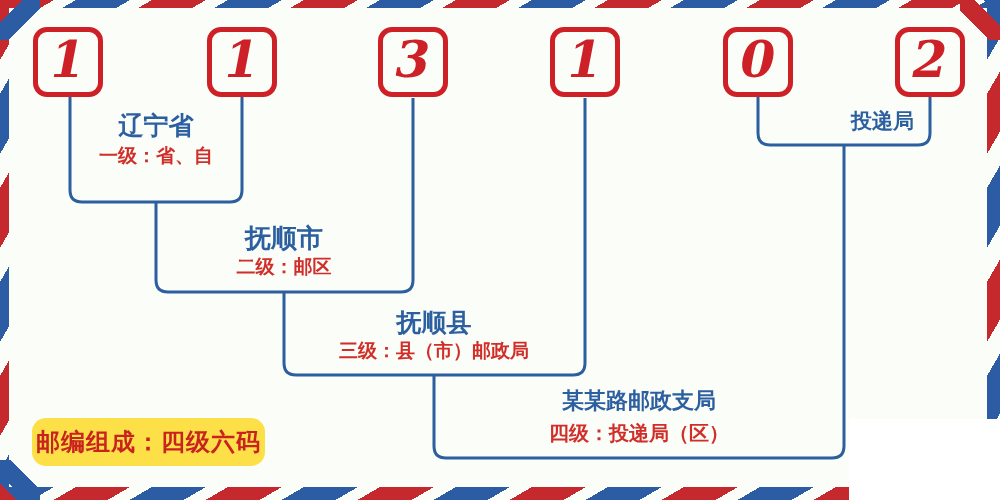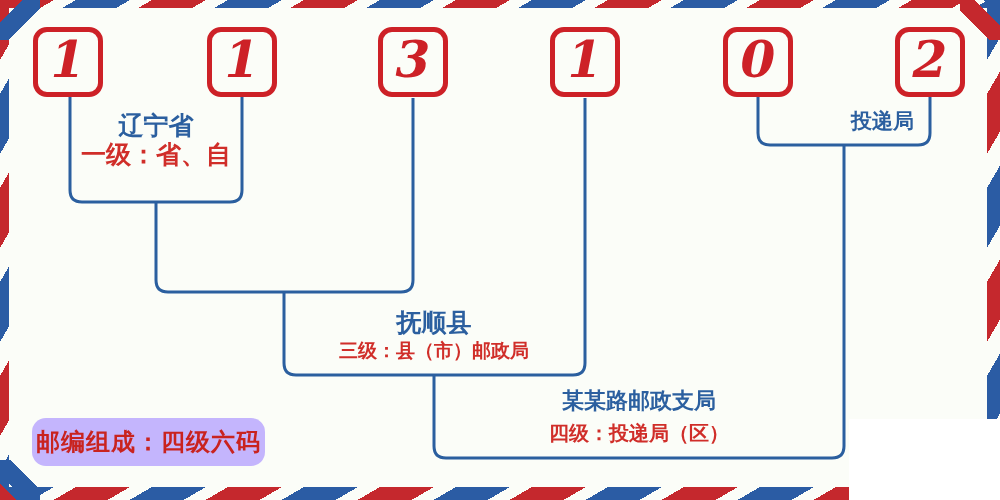--- a/index.html
+++ b/index.html
@@ -35,36 +35,36 @@
   .digit{font-family:"DejaVu Serif",serif;font-style:italic;font-weight:bold;
     font-size:50px;line-height:1;color:#cd2127;transform:translateY(-2px);}
   .db1{left:33px}.db2{left:207px}.db3{left:378px}.db4{left:550px}.db5{left:723px}.db6{left:895px}
 
   
   .label{position:absolute;text-align:center;z-index:6;font-family:Liberation Mono, monospace;}
   .lname{color:#2b5f9f;font-weight:bold;}
   .ldesc{color:#d02e29;font-weight:bold;}
   .lab-l1{left:58px;top:114px;width:196px;}
   .lab-l1 .lname{font-size:25px;line-height:28px;margin-bottom:4px;}
-  .lab-l1 .ldesc{font-size:25px;line-height:22px;}
+  .lab-l1 .ldesc{font-size:19px;line-height:22px;}
   .lab-l2{left:174px;top:226px;width:220px;}
   .lab-l2 .lname{font-size:26px;line-height:28px;margin-bottom:3px;}
   .lab-l2 .ldesc{font-size:19px;line-height:22px;}
   .lab-l3{left:309px;top:311px;width:250px;}
   .lab-l3 .lname{font-size:25px;line-height:28px;margin-bottom:2px;}
   .lab-l3 .ldesc{font-size:19px;line-height:22px;}
   .lab-l4{left:489px;top:390px;width:300px;}
   .lab-l4 .lname{font-size:22px;line-height:25px;margin-bottom:9px;}
   .lab-l4 .ldesc{font-size:20px;line-height:22px;}
   .lab-delivery{left:774px;top:111px;width:140px;}
   .lab-delivery .lname{font-size:21px;line-height:24px;text-align:right;}
 
   
   .badge{position:absolute;left:32px;top:418px;width:233px;height:48px;border-radius:14px;
-    background:#c4b5fd;z-index:6;display:flex;align-items:center;justify-content:center;}
+    background:#fde047;z-index:6;display:flex;align-items:center;justify-content:center;}
   .badge-text{font-family:"Liberation Serif",serif;font-weight:bold;font-size:24px;color:#c9231f;letter-spacing:1px;}
 </style>
 </head>
 <body>
 
 <div class="stage">
 
   <div class="b-strip b-top"></div>
   <div class="b-strip b-bottom"></div>
   <div class="b-strip b-left"></div>
@@ -98,20 +98,24 @@
   </div>
   <div class="digit-box db6">
     <span class="digit">2</span>
   </div>
 
   <div class="label lab-l1">
     <div class="lname">辽宁省</div>
     <div class="ldesc">一级：省、自</div>
   </div>
 
+  <div class="label lab-l2">
+    <div class="lname">抚顺市</div>
+    <div class="ldesc">二级：邮区</div>
+  </div>
 
   <div class="label lab-l3">
     <div class="lname">抚顺县</div>
     <div class="ldesc">三级：县（市）邮政局</div>
   </div>
 
   <div class="label lab-l4">
     <div class="lname">某某路邮政支局</div>
     <div class="ldesc">四级：投递局（区）</div>
   </div>

